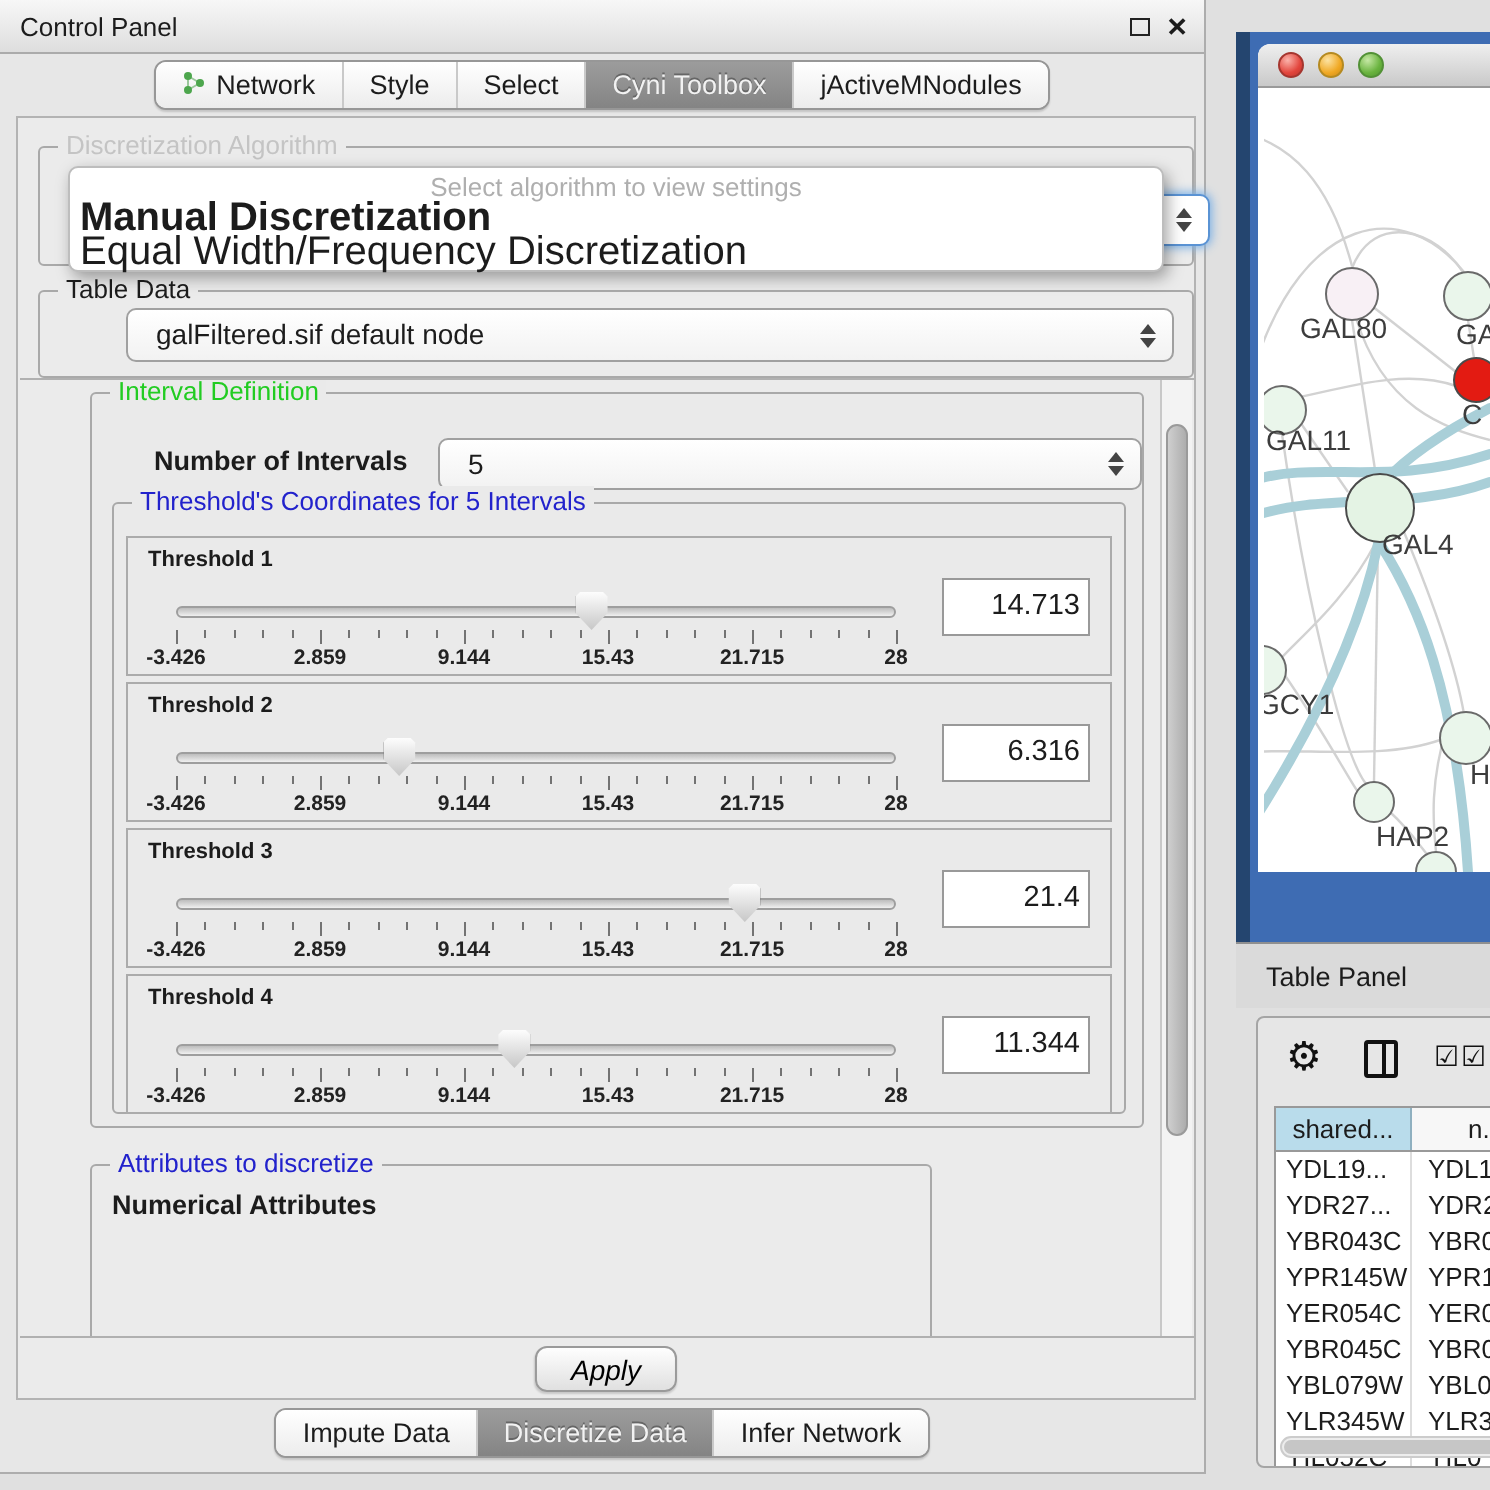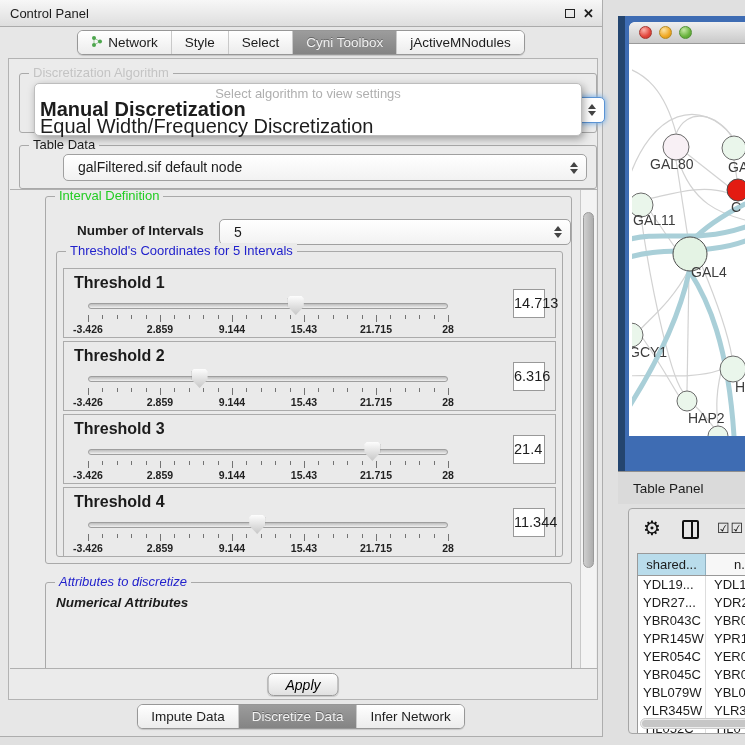--- a/index.html
+++ b/index.html
@@ -59,37 +59,37 @@
 
   .interval-group { left:35px; top:6px; width:527px; height:368px; background:#EAEAEA; }
   .interval-group > .group-label { color:#22CC22; background:#EAEAEA; }
   .num-label { position:absolute; left:31px; top:26px; font-weight:bold; font-size:13.5px; }
   .num-combo { left:173px; top:22px; width:352px; height:26px; }
 
   .thr-group { position:absolute; left:10px; top:54px; width:507px; height:306px;
     border:1px solid #A9A9A9; border-radius:3px; padding-top:16px; }
   .thr-group > .group-label { color:#2222CC; background:#EAEAEA; }
   .thr-box { position:relative; margin:0 6px 3px 6px; height:70px; border:1px solid #ABABAB; background:#EAEAEA; }
-  .thr-label { position:absolute; left:10px; top:5px; font-weight:bold; font-size:16px; }
+  .thr-label { position:absolute; left:10px; top:5px; font-weight:bold; font-size:11px; }
   .thr-slider { position:absolute; left:24px; top:26px; width:360px; height:42px; }
   .thr-track { position:absolute; left:0; right:0; top:8px; height:6px; border-radius:3px;
     border:1px solid #9E9E9E; background:linear-gradient(#BDBDBD,#F0F0F0); }
   .thr-thumb { position:absolute; top:1px; width:16px; height:19px; margin-left:-8px;
     background:linear-gradient(#FDFDFD,#C7C7C7);
     clip-path:polygon(0 12%,14% 0,86% 0,100% 12%,100% 55%,50% 100%,0 55%);
     filter:drop-shadow(0 0 1px #777); }
   .thr-ticks { position:absolute; left:0; right:0; top:20px; height:8px; pointer-events:none; }
   .thr-ticks .tick { position:absolute; width:1px; height:4px; background:#737373; }
   .thr-ticks .tick.major { height:7px; }
   .thr-scale { position:absolute; left:0; right:0; top:28px; height:12px; pointer-events:none; }
   .thr-scale span { position:absolute; transform:translateX(-50%); font-size:10.5px; font-weight:bold; color:#222; }
-  .thr-value { position:absolute; right:10px; top:20px; width:32px; height:29px; background:#fff;
-    border:1px solid #999; font-size:14.5px; text-align:right; line-height:27px; padding-right:18px; }
-
-  .attr-group { left:35px; top:392px; width:527px; height:110px;font-style:italic; }
+  .thr-value { position:absolute; right:10px; top:20px; width:74px; height:29px; background:#fff;
+    border:1px solid #999; font-size:14.5px; text-align:right; line-height:27px; padding-right:4px; }
+
+  .attr-group { left:35px; top:392px; width:421px; height:110px; }
   .attr-group > .group-label { color:#2222CC; }
   .attr-title { position:absolute; left:10px; top:12px; font-weight:bold; font-size:13.5px; }
   .attr-list { position:absolute; left:14px; top:34px; width:498px; height:60px; background:#fff; overflow:hidden; }
   .attr-list .item { font-size:13px; line-height:17px; padding-left:10px; }
   .list-scrollbar { position:absolute; right:0; top:0; bottom:0; width:13px; background:#F0F0F0; border-left:1px solid #D5D5D5; }
   .list-scrollbar .thumb { position:absolute; left:1.5px; top:2px; width:9px; height:44px; background:#B9B9B9; border-radius:5px; }
 
   .apply-btn { position:absolute; left:50%; top:614px; transform:translateX(-50%);
     padding:2px 17px; height:23px; font-size:14px; border:1px solid #9A9A9A; border-radius:6px;
     background:linear-gradient(#FEFEFE,#E0E0E0); box-shadow:0 1px 1px rgba(0,0,0,.15);font-style:italic; }

